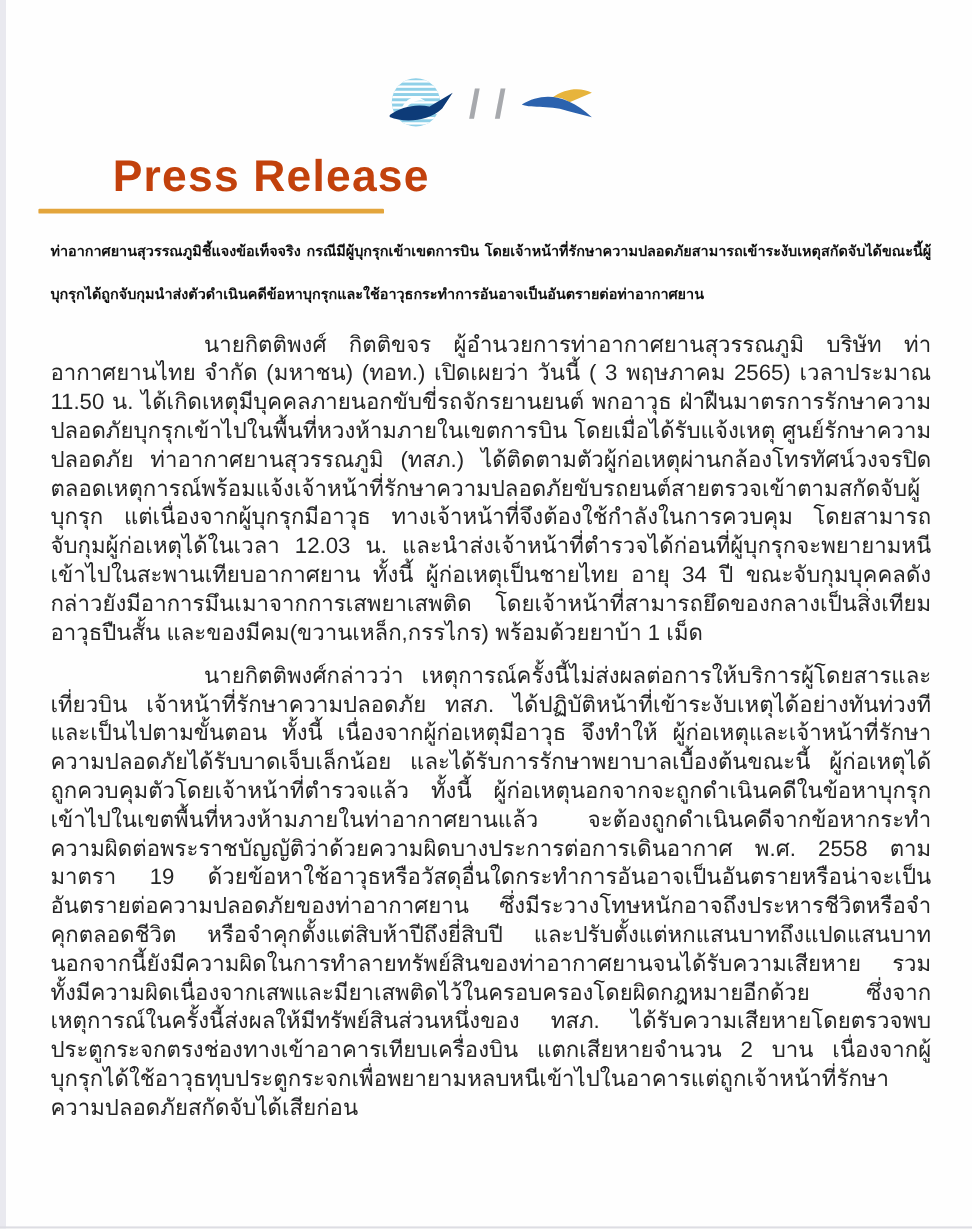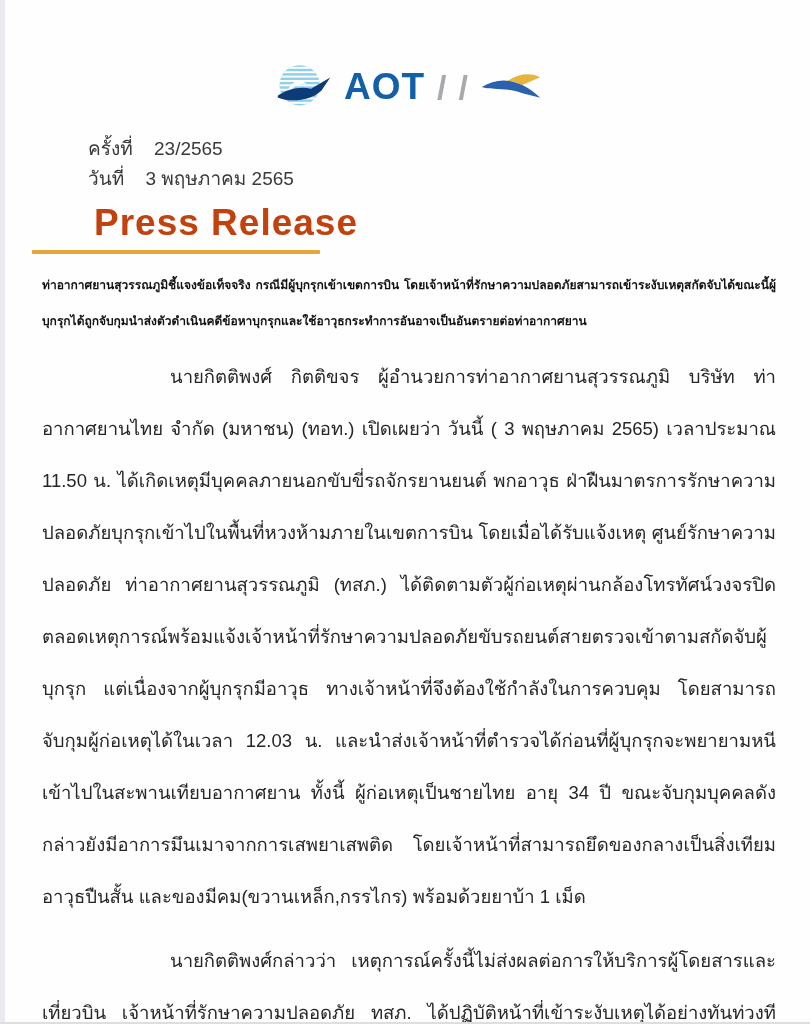--- a/index.html
+++ b/index.html
@@ -93,21 +93,21 @@
     margin: 13px 0 0 0;
     font-size: 12px;
     font-weight: bold;
     line-height: 36px;
     color: #111111;
     text-align: justify;
   }
   .body-para {
     margin: 12px 0 0 0;
     font-size: 18.5px;
-    line-height: 52px;
+    line-height: 24px;
     color: #262626;
     text-align: justify;
     text-indent: 128px;
   }
 </style>
 </head>
 <body>
 
 <div class="page">
   <div class="edge-left"></div>
@@ -132,41 +132,30 @@
             <rect x="0" y="24" width="64" height="2.2"></rect>
             <rect x="0" y="29" width="64" height="2.2"></rect>
             <rect x="0" y="34" width="64" height="2.2"></rect>
             <rect x="0" y="39" width="64" height="2.2"></rect>
             <rect x="0" y="44" width="64" height="2.2"></rect>
           </g>
           <path d="M13 31 Q20 17 31 21 L36 24 Q25 21 17 31 Z" fill="#ffffff"></path>
           <path d="M2 37 C12 30 26 26 40 29 L62 16 L52 31 C40 43 16 45 2 39 Z" fill="#0d3b78"></path>
         </svg>
       </span>
-      <span class="aot-text">AOT</span>
       <span class="slash">/</span>
       <span class="slash">/</span>
       <span class="bird">
         <svg width="62" height="36" viewBox="0 0 70 40">
           <path d="M30 14 C44 4 58 4 68 9 L47 18 C40 13 34 13 30 14 Z" fill="#e7b43c"></path>
           <path d="M2 20 C22 8 44 10 68 32 L48 27 C30 20 12 24 2 20 Z" fill="#2b62ae"></path>
         </svg>
       </span>
     </header>
 
-    <div class="meta">
-      <div class="meta-line">
-        <span>ครั้งที่</span>
-        <span class="value">23/2565</span>
-      </div>
-      <div class="meta-line">
-        <span>วันที่</span>
-        <span class="value">3 พฤษภาคม 2565</span>
-      </div>
-    </div>
 
     <h1 class="title">Press Release</h1>
     <div class="title-underline"></div>
 
     <p class="headline">ท่าอากาศยานสุวรรณภูมิชี้แจงข้อเท็จจริง กรณีมีผู้บุกรุกเข้าเขตการบิน โดยเจ้าหน้าที่รักษาความปลอดภัยสามารถเข้าระงับเหตุสกัดจับได้ขณะนี้ผู้บุกรุกได้ถูกจับกุมนำส่งตัวดำเนินคดีข้อหาบุกรุกและใช้อาวุธกระทำการอันอาจเป็นอันตรายต่อท่าอากาศยาน</p>
     <p class="body-para">นายกิตติพงศ์ กิตติขจร ผู้อำนวยการท่าอากาศยานสุวรรณภูมิ บริษัท ท่าอากาศยานไทย จำกัด (มหาชน) (ทอท.) เปิดเผยว่า วันนี้ ( 3 พฤษภาคม 2565) เวลาประมาณ 11.50 น. ได้เกิดเหตุมีบุคคลภายนอกขับขี่รถจักรยานยนต์ พกอาวุธ ฝ่าฝืนมาตรการรักษาความปลอดภัยบุกรุกเข้าไปในพื้นที่หวงห้ามภายในเขตการบิน โดยเมื่อได้รับแจ้งเหตุ ศูนย์รักษาความปลอดภัย ท่าอากาศยานสุวรรณภูมิ (ทสภ.) ได้ติดตามตัวผู้ก่อเหตุผ่านกล้องโทรทัศน์วงจรปิดตลอดเหตุการณ์พร้อมแจ้งเจ้าหน้าที่รักษาความปลอดภัยขับรถยนต์สายตรวจเข้าตามสกัดจับผู้บุกรุก แต่เนื่องจากผู้บุกรุกมีอาวุธ ทางเจ้าหน้าที่จึงต้องใช้กำลังในการควบคุม โดยสามารถจับกุมผู้ก่อเหตุได้ในเวลา 12.03 น. และนำส่งเจ้าหน้าที่ตำรวจได้ก่อนที่ผู้บุกรุกจะพยายามหนีเข้าไปในสะพานเทียบอากาศยาน ทั้งนี้ ผู้ก่อเหตุเป็นชายไทย อายุ 34 ปี ขณะจับกุมบุคคลดังกล่าวยังมีอาการมึนเมาจากการเสพยาเสพติด โดยเจ้าหน้าที่สามารถยึดของกลางเป็นสิ่งเทียมอาวุธปืนสั้น และของมีคม(ขวานเหล็ก,กรรไกร) พร้อมด้วยยาบ้า 1 เม็ด</p>
     <p class="body-para">นายกิตติพงศ์กล่าวว่า เหตุการณ์ครั้งนี้ไม่ส่งผลต่อการให้บริการผู้โดยสารและเที่ยวบิน เจ้าหน้าที่รักษาความปลอดภัย ทสภ. ได้ปฏิบัติหน้าที่เข้าระงับเหตุได้อย่างทันท่วงทีและเป็นไปตามขั้นตอน ทั้งนี้ เนื่องจากผู้ก่อเหตุมีอาวุธ จึงทำให้ ผู้ก่อเหตุและเจ้าหน้าที่รักษาความปลอดภัยได้รับบาดเจ็บเล็กน้อย และได้รับการรักษาพยาบาลเบื้องต้นขณะนี้ ผู้ก่อเหตุได้ถูกควบคุมตัวโดยเจ้าหน้าที่ตำรวจแล้ว ทั้งนี้ ผู้ก่อเหตุนอกจากจะถูกดำเนินคดีในข้อหาบุกรุกเข้าไปในเขตพื้นที่หวงห้ามภายในท่าอากาศยานแล้ว จะต้องถูกดำเนินคดีจากข้อหากระทำความผิดต่อพระราชบัญญัติว่าด้วยความผิดบางประการต่อการเดินอากาศ พ.ศ. 2558 ตามมาตรา 19 ด้วยข้อหาใช้อาวุธหรือวัสดุอื่นใดกระทำการอันอาจเป็นอันตรายหรือน่าจะเป็นอันตรายต่อความปลอดภัยของท่าอากาศยาน ซึ่งมีระวางโทษหนักอาจถึงประหารชีวิตหรือจำคุกตลอดชีวิต หรือจำคุกตั้งแต่สิบห้าปีถึงยี่สิบปี และปรับตั้งแต่หกแสนบาทถึงแปดแสนบาท นอกจากนี้ยังมีความผิดในการทำลายทรัพย์สินของท่าอากาศยานจนได้รับความเสียหาย รวมทั้งมีความผิดเนื่องจากเสพและมียาเสพติดไว้ในครอบครองโดยผิดกฎหมายอีกด้วย ซึ่งจากเหตุการณ์ในครั้งนี้ส่งผลให้มีทรัพย์สินส่วนหนึ่งของ ทสภ. ได้รับความเสียหายโดยตรวจพบประตูกระจกตรงช่องทางเข้าอาคารเทียบเครื่องบิน แตกเสียหายจำนวน 2 บาน เนื่องจากผู้บุกรุกได้ใช้อาวุธทุบประตูกระจกเพื่อพยายามหลบหนีเข้าไปในอาคารแต่ถูกเจ้าหน้าที่รักษาความปลอดภัยสกัดจับได้เสียก่อน</p>
 
   </div>
 </div>

